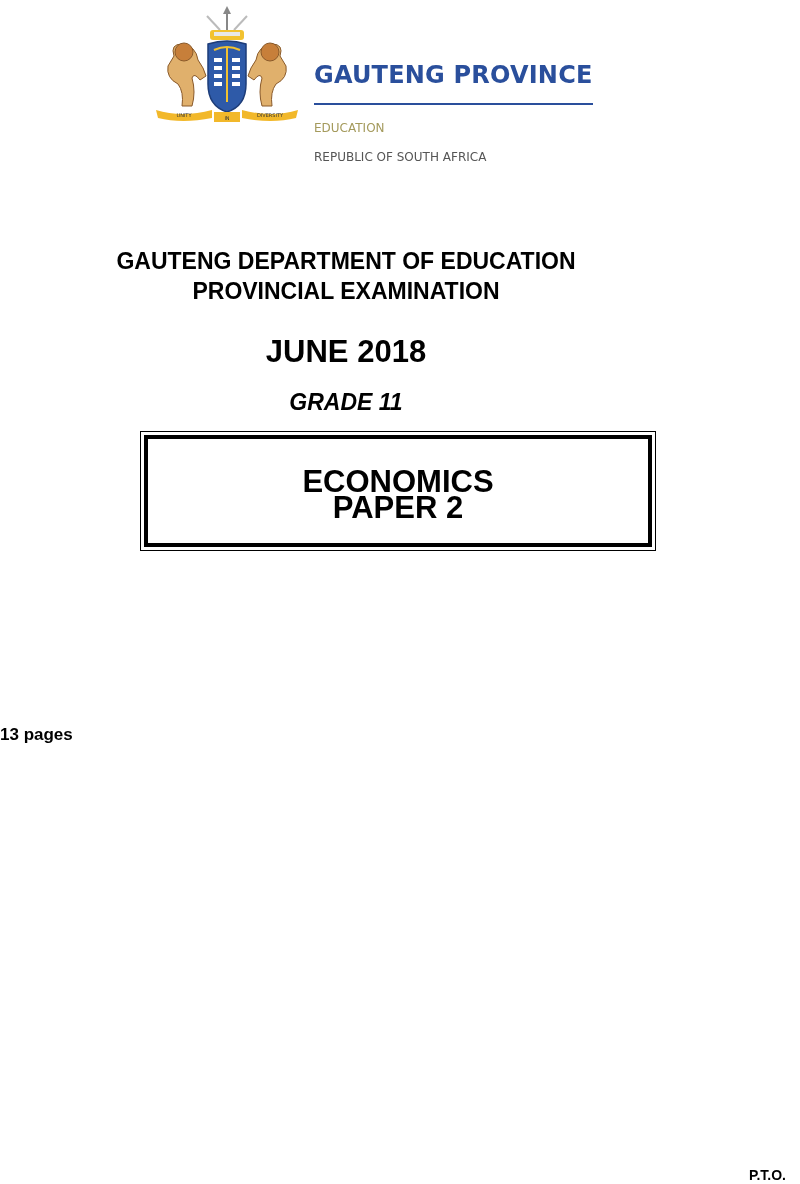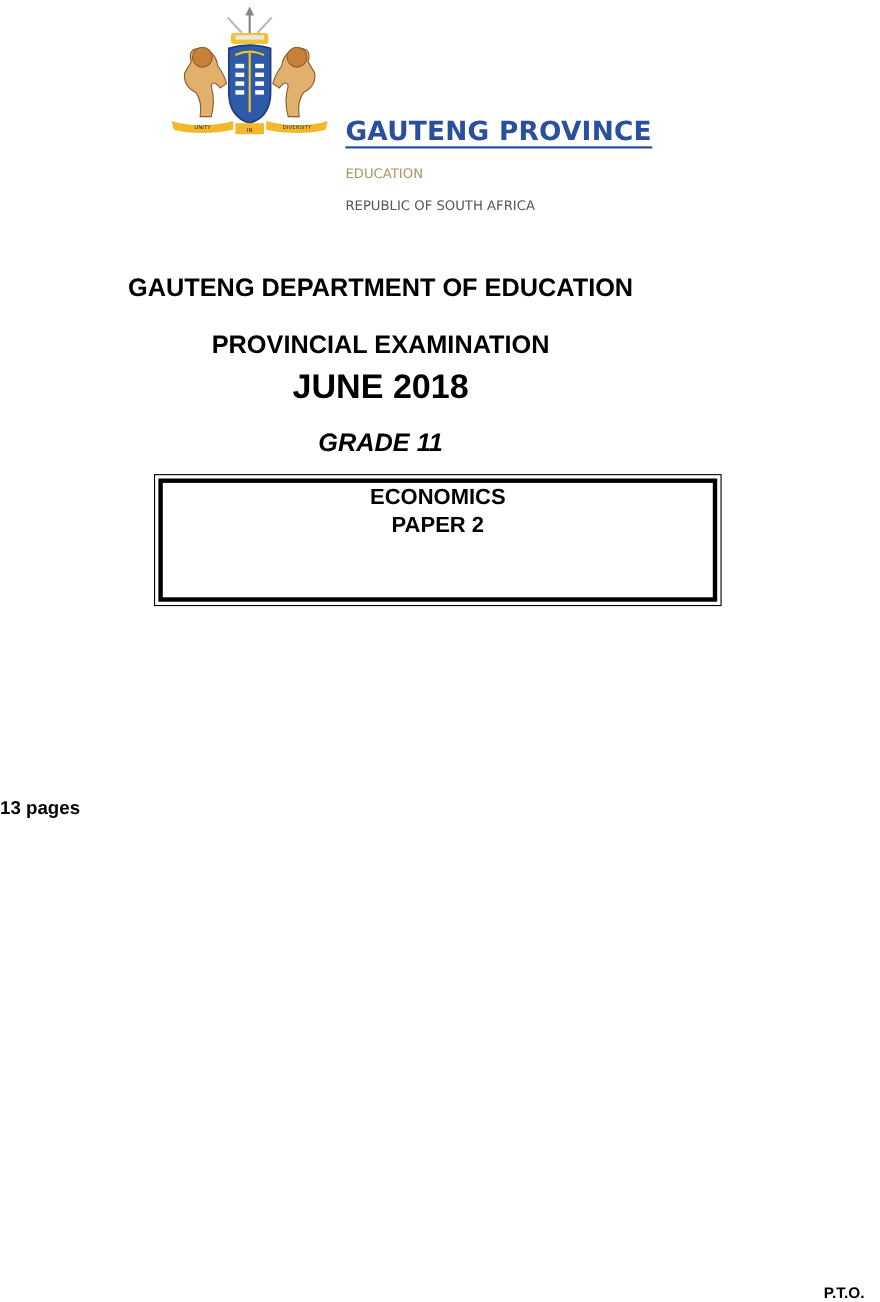--- a/index.html
+++ b/index.html
@@ -1,29 +1,29 @@
 <!DOCTYPE html>
 <html><head>
 <meta charset="utf-8">
 <style>
   html, body { margin:0; padding:0; background:#ffffff; }
   body { width:800px; height:1184px; position:relative; overflow:hidden; font-family:"Liberation Sans", sans-serif; color:#000; }
   .logo { position:absolute; left:152px; top:6px; width:420px; height:120px; }
   .crest { position:absolute; left:0; top:0; width:150px; height:120px; }
   .brand { position:absolute; left:162px; top:56px; }
-  .brand-title { font-family:"DejaVu Sans", sans-serif; font-weight:bold; font-size:24px; color:#2a4f9c; letter-spacing:0.2px; line-height:26px; padding-bottom:1px; border-bottom:2px solid #2a4f9c; white-space:nowrap;margin-top:44px; }
+  .brand-title { font-family:"DejaVu Sans", sans-serif; font-weight:bold; font-size:24px; color:#2a4f9c; letter-spacing:0.2px; line-height:26px; padding-bottom:15px; border-bottom:2px solid #2a4f9c; white-space:nowrap; }
   .brand-sub1 { font-family:"DejaVu Sans", sans-serif; font-size:12px; color:#a49a5c; margin-top:16px; line-height:14px; }
   .brand-sub2 { font-family:"DejaVu Sans", sans-serif; font-size:12px; color:#555; line-height:16px;margin-top:14px; }
   .center { position:absolute; left:0; width:692px; text-align:center; font-weight:bold; }
   .h1 { top:248px; font-size:23px; }
-  .h2 { top:300px; font-size:23px; }
+  .h2 { top:278px; font-size:23px; }
   .h3 { top:334px; font-size:31px; }
   .h4 { top:389px; font-size:23px;font-style:italic; }
   .box { position:absolute; left:140px; top:431px; width:516px; height:120px; border:1px solid #000; padding:3px; box-sizing:border-box; }
-  .box-inner { width:100%; height:100%; border:4px solid #000; box-sizing:border-box; text-align:center; font-weight:bold; font-size:20px; line-height:26px; }
+  .box-inner { width:100%; height:100%; border:4px solid #000; box-sizing:border-box; text-align:center; font-weight:bold; font-size:31px; padding-top:30px; line-height:26px; }
   .pages { position:absolute; left:0; top:725px; font-weight:bold; font-size:17px; }
   .pto { position:absolute; right:14px; top:1167px; font-weight:bold; font-size:14px; }
 </style>
 </head>
 <body>
 
 <div class="logo">
   <svg class="crest" viewBox="0 0 150 120" xmlns="http://www.w3.org/2000/svg">
 
     <line x1="75" y1="2" x2="75" y2="28" stroke="#888" stroke-width="2"></line>

